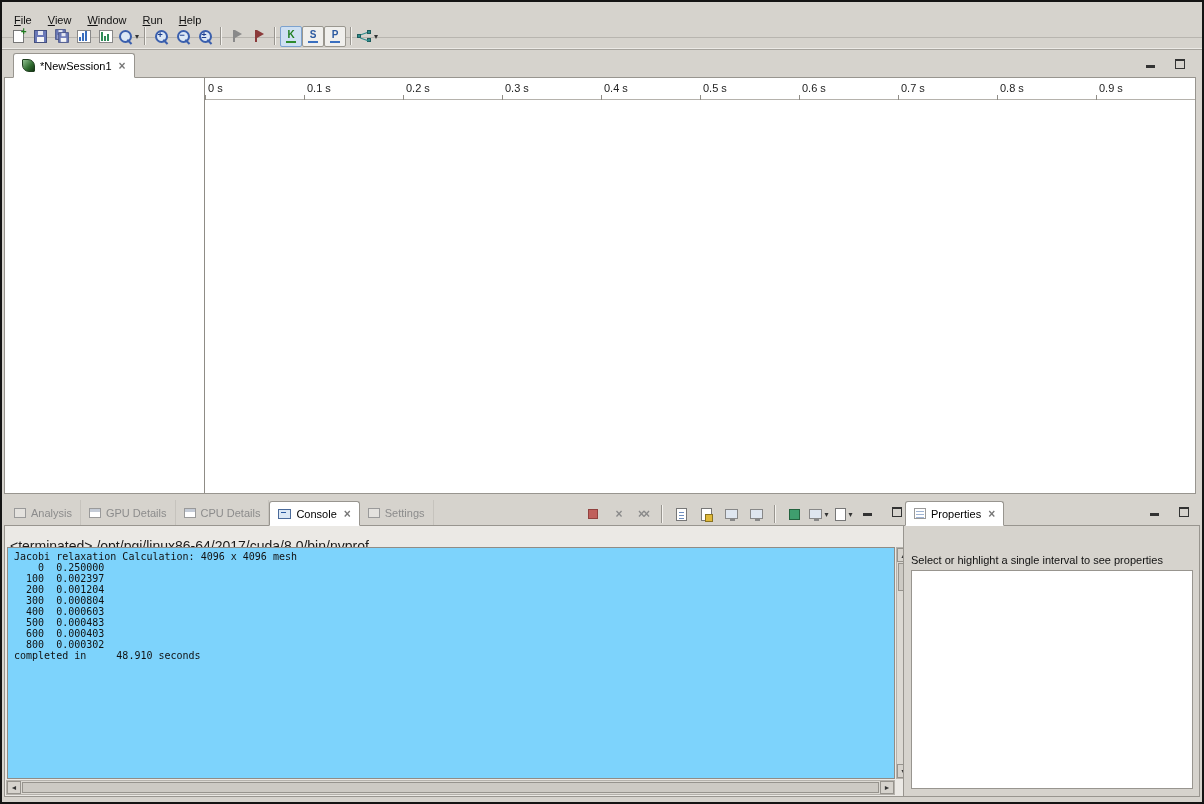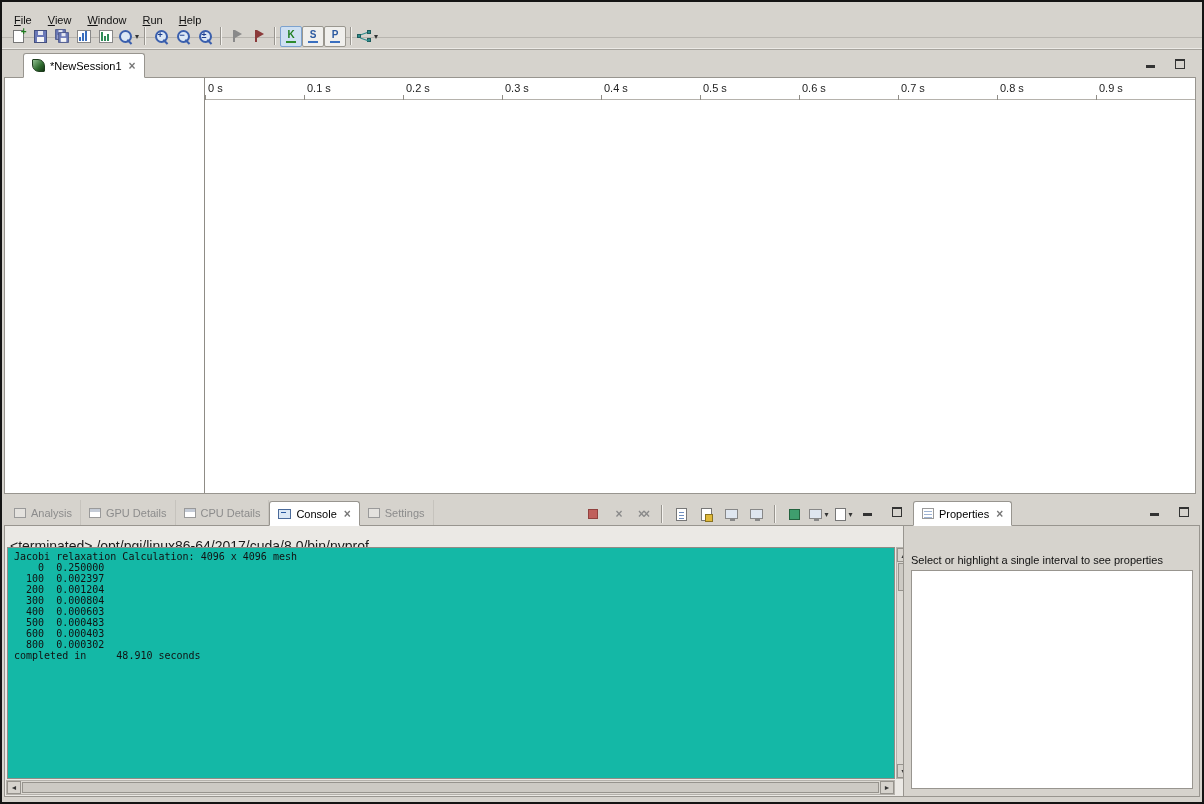--- a/index.html
+++ b/index.html
@@ -100,21 +100,21 @@
   .tl-main { flex:1; position:relative; background:#fff; }
   .ruler { height:22px; border-bottom:1px solid #b5b2ac; white-space:nowrap; font-size:0; }
   .tick { display:inline-block; position:relative; width:99px; height:22px; }
   .tick::before { content:""; position:absolute; left:0; bottom:0; width:1px; height:5px; background:#8f8c86; }
   .tick-label { position:absolute; left:3px; top:4px; font-size:11px; color:#222; }
   
   .consolep { left:2px; top:498px; width:909px; height:297px; }
   .consolep .viewbody { background:#ebe9e5; }
   .console-toolbar { position:absolute; right:58px; top:2px; height:24px; display:flex; align-items:center; gap:3px; }
   .terminated { padding:12px 5px 2px; font-size:14px; color:#1a1a1a; white-space:pre; }
-  .console-area { position:absolute; left:2px; right:17px; top:21px; bottom:17px; background:#14b8a6;
+  .console-area { position:absolute; left:2px; right:17px; top:21px; bottom:17px; background:#7dd3fc;
     border:1px solid #8f8c86; overflow:hidden; padding:3px 4px 0 6px; }
   .cline { font-family:"DejaVu Sans Mono", monospace; font-size:10px; line-height:11px; white-space:pre; color:#111; }
   .vscroll { position:absolute; top:21px; right:1px; width:15px; bottom:17px; background:#dcd9d3; border:1px solid #b5b2ac; }
   .sarrow { position:absolute; background:#d6d3cd; border:1px solid #96938d; color:#333;
     display:flex; align-items:center; justify-content:center; font-size:7px; line-height:7px; }
   .vscroll .up { left:0; right:0; top:0; height:14px; }
   .vscroll .down { left:0; right:0; bottom:0; height:14px; }
   .vthumb { position:absolute; left:1px; right:1px; top:15px; height:28px; background:#cdcac4; border:1px solid #96938d; }
   .hscroll { position:absolute; left:1px; right:17px; bottom:1px; height:15px; background:#dcd9d3; border:1px solid #b5b2ac; }
   .hscroll .left { top:0; bottom:0; left:0; width:14px; }
@@ -212,21 +212,21 @@
           <i></i>
           <i></i>
           <i></i>
         </span>
       <span class="dd">▾</span>
     </span>
   </div>
 
   <div class="panel editor">
     <div class="tabrow">
-      <div class="ctab active" style="margin-left:19px">
+      <div class="ctab active" style="margin-left:9px">
         <span class="i-session"></span>
         <span>*NewSession1</span>
         <span class="close">×</span>
       </div>
       <div class="winbtns" style="top:2px">
         <span class="winbtn">
             <span class="g-min"></span>
           </span>
         <span class="winbtn">
             <span class="g-max"></span>
@@ -388,21 +388,21 @@
       <div class="hscroll">
         <span class="sarrow left">◄</span>
         <span class="hthumb"></span>
         <span class="sarrow right">►</span>
       </div>
     </div>
   </div>
 
   <div class="panel propsp">
     <div class="tabrow">
-      <div class="ctab active" style="margin-left:10px">
+      <div class="ctab active" style="margin-left:2px">
         <span class="ti-props"></span>
         <span>Properties</span>
         <span class="close">×</span>
       </div>
       <div class="winbtns" style="top:4px">
         <span class="winbtn">
             <span class="g-min"></span>
           </span>
         <span class="winbtn">
             <span class="g-max"></span>

